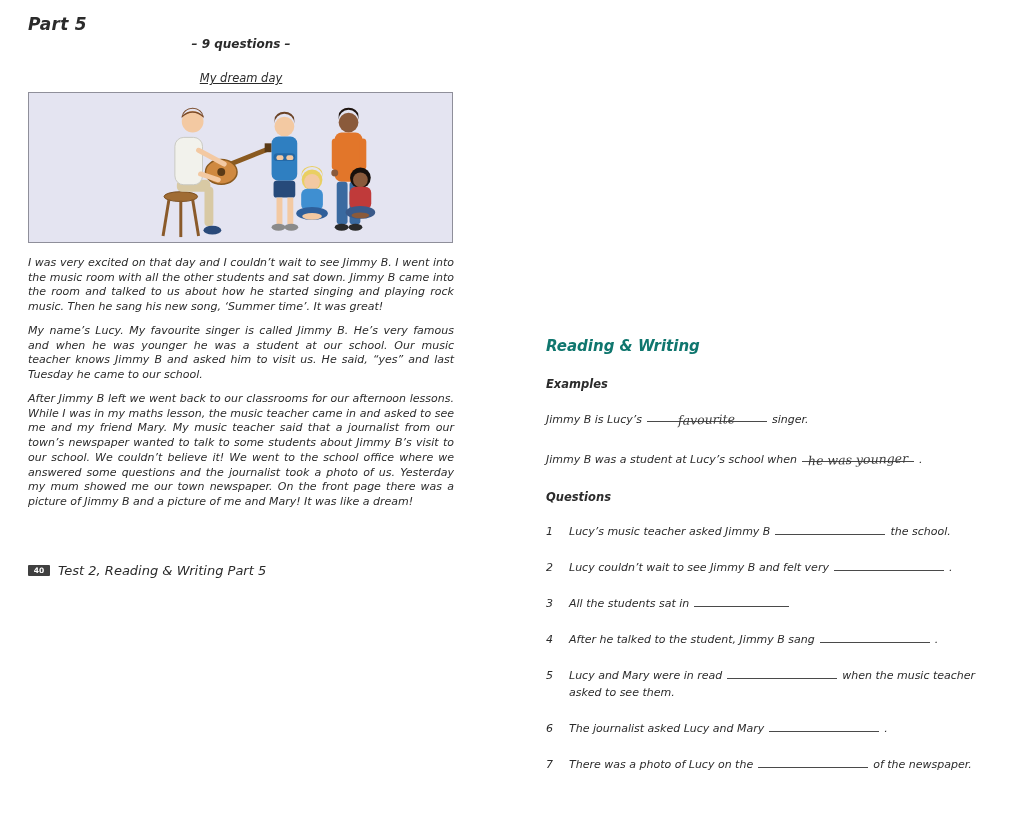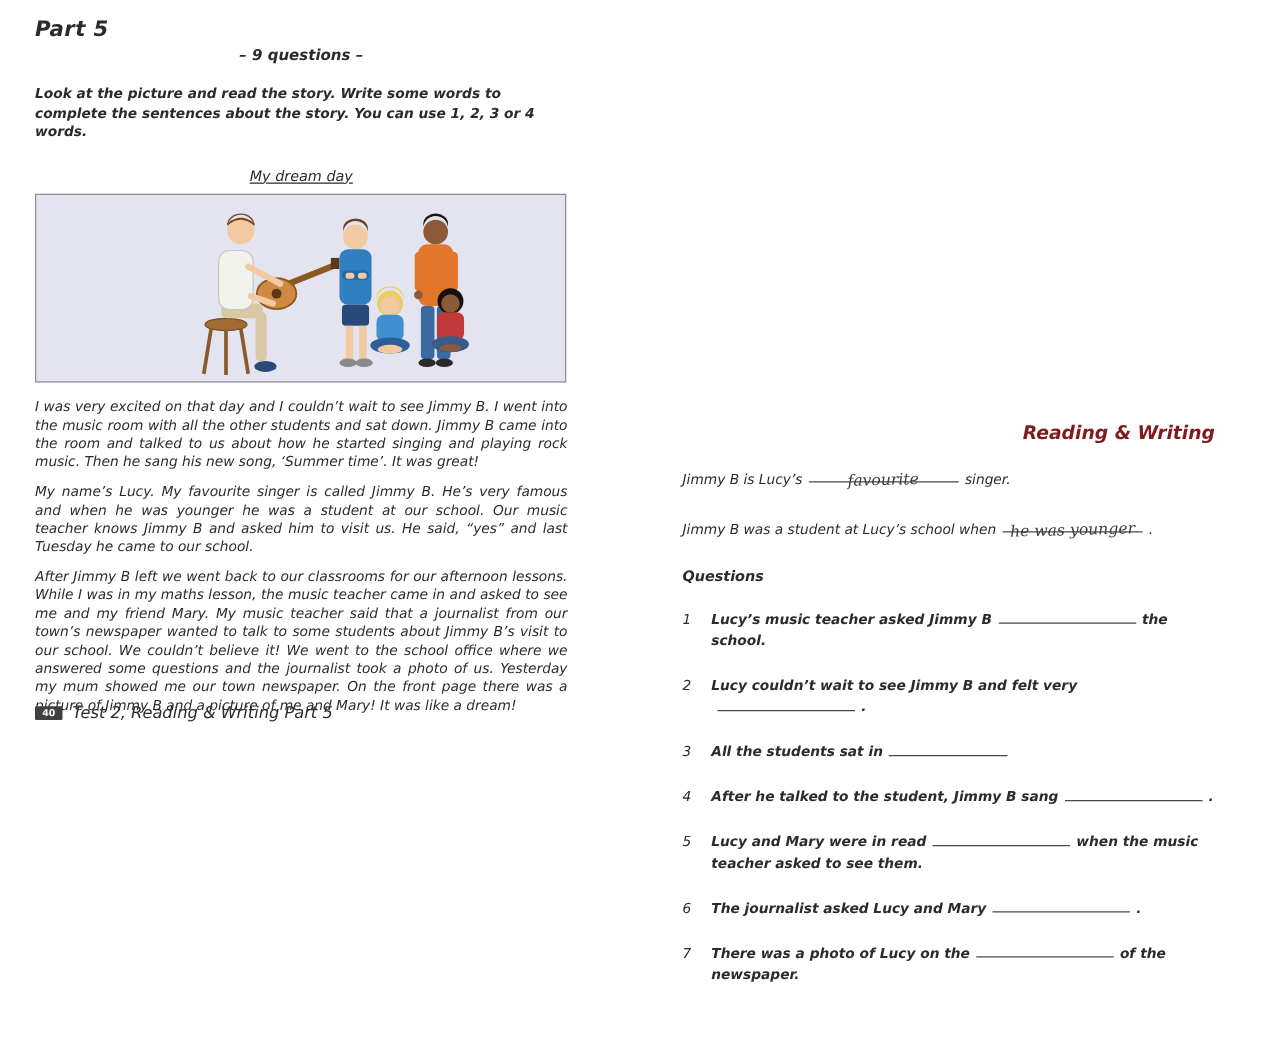--- a/index.html
+++ b/index.html
@@ -25,48 +25,47 @@
 
   .footer { position:absolute; left:28px; top:563px; display:flex; align-items:center; gap:8px; }
   .page-badge {
     background:#404040; color:#fff; font-size:7.5px; font-weight:bold; font-style:normal;
     width:22px; height:11px; display:flex; align-items:center; justify-content:center; border-radius:1px;
   }
   .footer-text { font-size:13px; }
 
   
   .right-page { position:absolute; left:546px; top:337px; width:430px; }
-  .section-label { text-align:right; font-size:15px; font-weight:bold; color:#7f1d1d; padding-right:4px; }
+  .section-label { font-size:15px; font-weight:bold; color:#0f766e; padding-right:4px; }
   .sub-heading   { font-size:11.5px; font-weight:bold; margin-top:22px; }
   .ex-line { margin-top:19px; font-size:11px; line-height:1.5; }
   .ex-line + .ex-line { margin-top:21px; }
 
   .blank {
     display:inline-block; border-bottom:1px solid #4a4a4a;
     height:12px; margin:0 5px; text-align:center; vertical-align:baseline;
   }
   .w120 { width:120px; } .w112 { width:112px; } .w110 { width:110px; } .w95 { width:95px; }
   .handwritten {
     font-family:"DejaVu Serif", serif; font-style:italic;
     font-size:12.5px; color:#3c3c3c; display:inline-block;
     transform:rotate(-1.5deg); position:relative; top:1px; white-space:nowrap;
   }
 
   .q-list { margin-top:2px; }
   .q-row { display:flex; margin-top:19px; font-size:11px; line-height:1.55; }
   .q-num  { width:23px; flex:none; }
-  .q-text { flex:1;font-weight:bold; }
+  .q-text { flex:1; }
 </style>
 </head>
 <body>
 
 <div class="left-page">
   <div class="part-title">Part 5</div>
   <div class="subtitle">– 9 questions –</div>
-  <div class="instructions">Look at the picture and read the story. Write some words to complete the sentences about the story. You can use 1, 2, 3 or 4 words.</div>
   <div class="story-title">My dream day</div>
 
   <div class="picture-frame">
     <svg viewBox="0 0 425 151" width="423" height="149">
 
       <g>
         <ellipse cx="152" cy="105" rx="17" ry="5" fill="#a06c34" stroke="#7a4f22" stroke-width="1"></ellipse>
         <line x1="140" y1="108" x2="134" y2="145" stroke="#8a5a2a" stroke-width="3"></line>
         <line x1="152" y1="109" x2="152" y2="146" stroke="#8a5a2a" stroke-width="3"></line>
         <line x1="164" y1="108" x2="170" y2="145" stroke="#8a5a2a" stroke-width="3"></line>
@@ -140,20 +139,21 @@
 </div>
 
 <div class="footer">
   <span class="page-badge">40</span>
   <span class="footer-text">Test 2, Reading &amp; Writing Part 5</span>
 </div>
 
 <div class="right-page">
   <div class="section-label">Reading &amp; Writing</div>
 
+  <div class="sub-heading">Examples</div>
 
   <div class="ex-line">
     <span>Jimmy B is Lucy’s</span><span class="blank w120"><span class="handwritten">favourite</span></span><span>singer.</span>
   </div>
 
   <div class="ex-line">
     <span>Jimmy B was a student at Lucy’s school when</span><span class="blank w112"><span class="handwritten">he was younger</span></span><span>.</span>
   </div>
 
   <div class="sub-heading">Questions</div>

